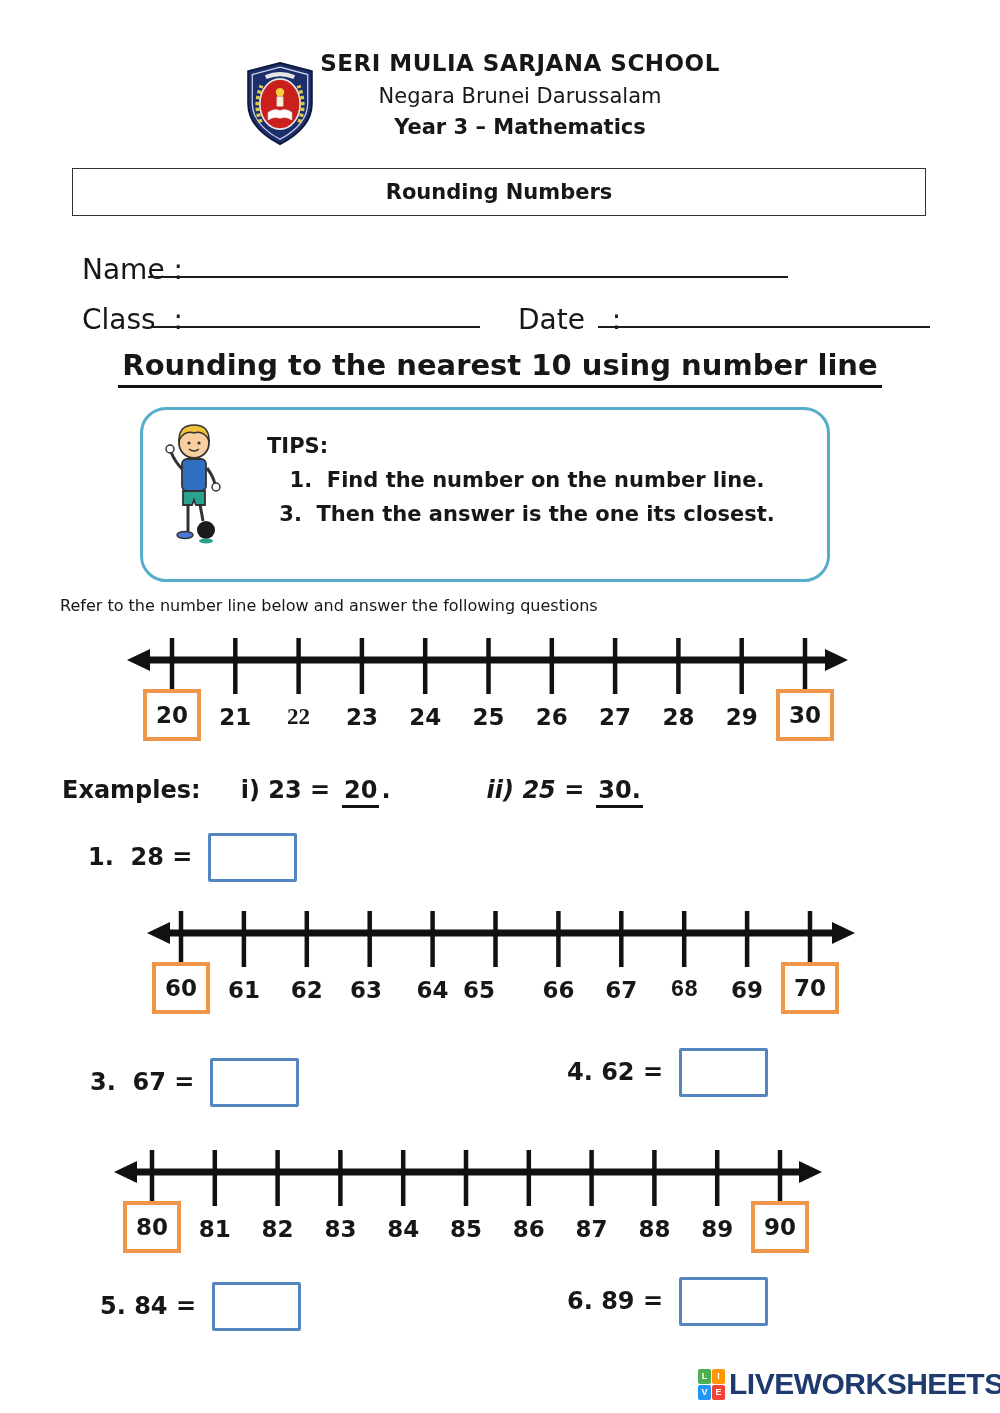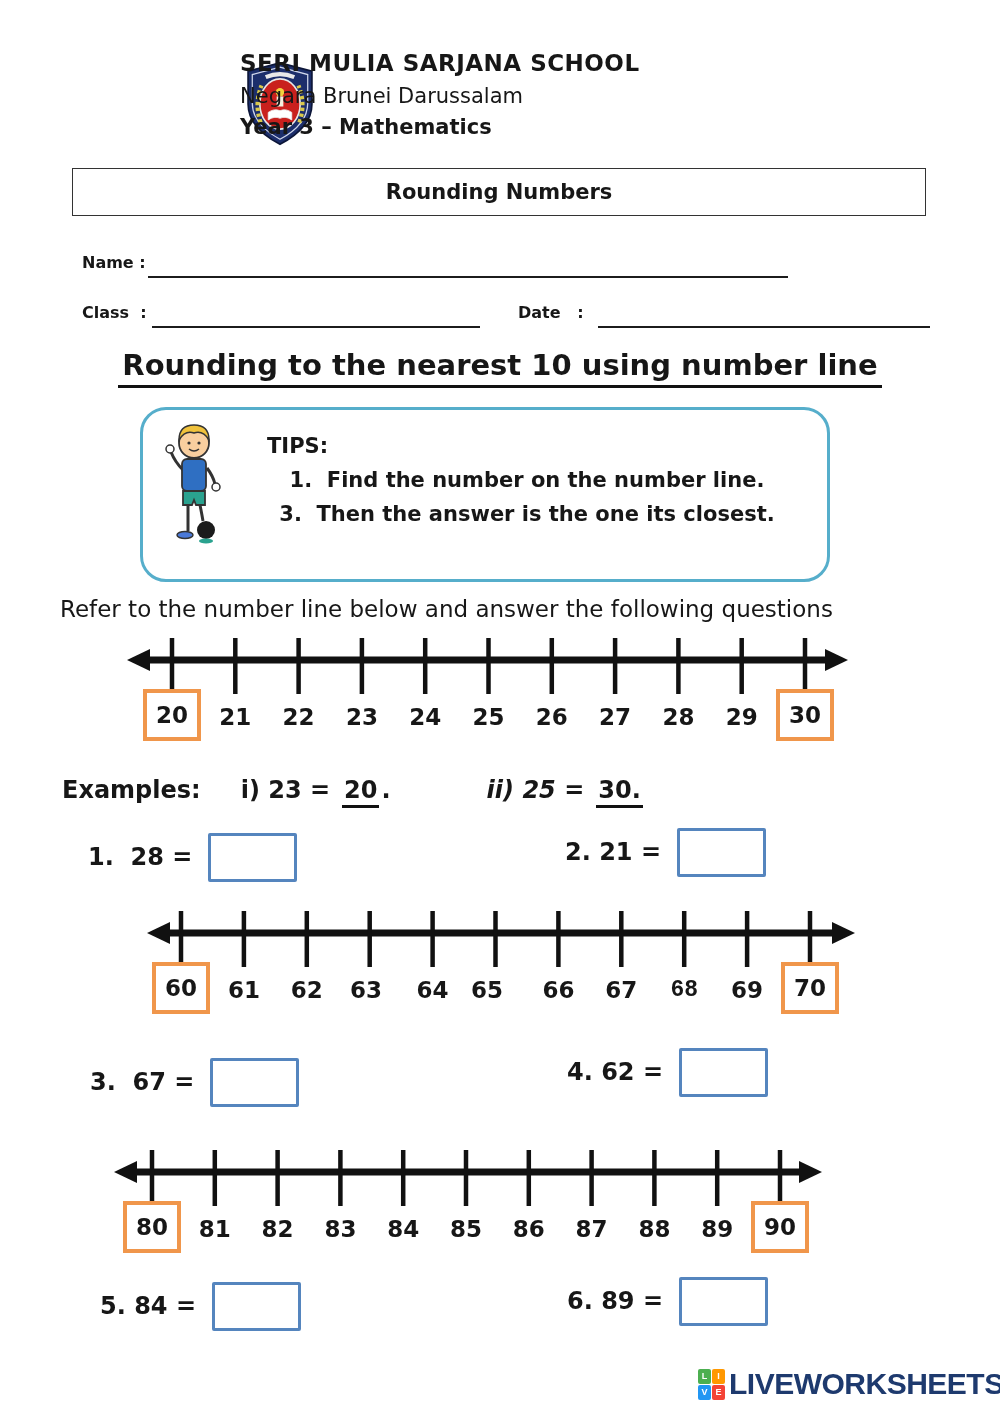--- a/index.html
+++ b/index.html
@@ -13,31 +13,31 @@
     --tile-red:#F44336;
     --ink:#171717;
   }
   html,body{margin:0;padding:0;background:#fff;}
   .page{
     position:relative;width:1000px;height:1413px;background:#fff;
     font-family:"DejaVu Sans", sans-serif;color:var(--ink);overflow:hidden;
   }
   
   .crest{position:absolute;left:238px;top:60px;width:84px;height:88px;}
-  .header-text{position:absolute;left:240px;top:50px;width:560px;text-align:left;}
+  .header-text{position:absolute;left:240px;top:50px;width:560px;text-align:center;}
   .school{font-size:23px;font-weight:700;letter-spacing:.5px;}
   .country{font-size:21px;font-weight:500;margin-top:8px;}
   .course{font-size:21px;font-weight:700;margin-top:7px;}
   .title-box{
     position:absolute;left:72px;top:168px;width:852px;height:46px;
     border:1.6px solid #333;display:flex;align-items:center;justify-content:center;
   }
   .title-box span{font-size:21px;font-weight:700;}
   
-  .field-label{position:absolute;font-size:16px;font-weight:700;white-space:pre;}
+  .field-label{position:absolute;font-size:28px;font-weight:400;white-space:pre;}
   .lbl-name{left:82px;top:253px;}
   .lbl-class{left:82px;top:303px;}
   .lbl-date{left:518px;top:303px;}
   .rule{position:absolute;border-bottom:2.5px solid #1c1c1c;height:0;}
   .rule-name{left:148px;top:276px;width:640px;}
   .rule-class{left:152px;top:326px;width:328px;}
   .rule-date{left:598px;top:326px;width:332px;}
   
   .section-title-wrap{position:absolute;left:0;top:348px;width:1000px;text-align:center;}
   .section-title{
@@ -47,21 +47,21 @@
   
   .tips-box{
     position:absolute;left:140px;top:407px;width:690px;height:175px;
     border:3.5px solid var(--tips-border);border-radius:26px;box-sizing:border-box;background:#fff;
   }
   .boy{position:absolute;left:18px;top:8px;width:64px;height:130px;}
   .tips-content{position:absolute;left:110px;top:24px;width:548px;}
   .tips-heading{font-size:21px;font-weight:700;margin-left:14px;}
   .tip{font-size:21px;font-weight:600;text-align:center;margin-top:10px;white-space:pre;}
   
-  .instruction{position:absolute;left:60px;top:596px;font-size:23px;font-weight:500;}
+  .instruction{position:absolute;left:60px;top:596px;font-size:16px;font-weight:500;}
   
   .numberline{position:absolute;height:118px;}
   .nl0{left:125px;top:632px;width:725px;}
   .nl1{left:145px;top:905px;width:712px;}
   .nl2{left:112px;top:1144px;width:712px;}
   .nl-svg{position:absolute;left:0;top:0;}
   .nl-labels{position:absolute;left:0;top:0;width:100%;height:100%;}
   .nl-label{
     position:absolute;transform:translateX(-50%);top:72px;
     font-size:23px;font-weight:600;white-space:nowrap;
@@ -187,21 +187,21 @@
         <line x1="363.5" y1="6" x2="363.5" y2="62" stroke="#111" stroke-width="4.5"></line>
         <line x1="426.79999999999995" y1="6" x2="426.79999999999995" y2="62" stroke="#111" stroke-width="4.5"></line>
         <line x1="490.09999999999997" y1="6" x2="490.09999999999997" y2="62" stroke="#111" stroke-width="4.5"></line>
         <line x1="553.4" y1="6" x2="553.4" y2="62" stroke="#111" stroke-width="4.5"></line>
         <line x1="616.6999999999999" y1="6" x2="616.6999999999999" y2="62" stroke="#111" stroke-width="4.5"></line>
         <line x1="680" y1="6" x2="680" y2="62" stroke="#111" stroke-width="4.5"></line>
       </svg>
     <div class="nl-labels">
         <span class="nl-label boxed" style="left: 47px;">20</span>
         <span class="nl-label" style="left: 110.3px;">21</span>
-        <span class="nl-label" style="left: 173.6px;">22</span>
+        <span class="nl-label" style="left: 173.6px; font-family: Liberation Serif, serif;">22</span>
         <span class="nl-label" style="left: 236.9px;">23</span>
         <span class="nl-label" style="left: 300.2px;">24</span>
         <span class="nl-label" style="left: 363.5px;">25</span>
         <span class="nl-label" style="left: 426.8px;">26</span>
         <span class="nl-label" style="left: 490.1px;">27</span>
         <span class="nl-label" style="left: 553.4px;">28</span>
         <span class="nl-label" style="left: 616.7px;">29</span>
         <span class="nl-label boxed" style="left: 680px;">30</span>
       </div>
   </div>
@@ -210,24 +210,20 @@
     <span>Examples:</span>
     <span class="ex-part">i) 23 =</span>
     <span class="ex-ans">20</span>
     <span class="ex-dot">.</span>
     <span class="ex-part ex-ii">ii) 25 =</span>
     <span class="ex-ans">30.</span>
   </div>
 
   <div class="question q1">
     <span class="q-label">1.  28 =</span>
-    <input class="answer-input" type="text" value="" style="">
-  </div>
-  <div class="question q2">
-    <span class="q-label">2. 21 =</span>
     <input class="answer-input" type="text" value="" style="">
   </div>
 
   <div class="numberline nl1">
     <svg class="nl-svg" width="712" height="70" viewBox="0 0 712 70">
         <line x1="18" y1="28" x2="694" y2="28" stroke="#111" stroke-width="7"></line>
         <polygon points="2,28 25,17 25,39" fill="#111"></polygon>
         <polygon points="710,28 687,17 687,39" fill="#111"></polygon>
         <line x1="36" y1="6" x2="36" y2="62" stroke="#111" stroke-width="4.5"></line>
         <line x1="98.9" y1="6" x2="98.9" y2="62" stroke="#111" stroke-width="4.5"></line>
@@ -240,21 +236,21 @@
         <line x1="539.2" y1="6" x2="539.2" y2="62" stroke="#111" stroke-width="4.5"></line>
         <line x1="602.1" y1="6" x2="602.1" y2="62" stroke="#111" stroke-width="4.5"></line>
         <line x1="665" y1="6" x2="665" y2="62" stroke="#111" stroke-width="4.5"></line>
       </svg>
     <div class="nl-labels">
         <span class="nl-label boxed" style="left: 36px;">60</span>
         <span class="nl-label" style="left: 98.9px;">61</span>
         <span class="nl-label" style="left: 161.8px;">62</span>
         <span class="nl-label" style="left: 221px;">63</span>
         <span class="nl-label" style="left: 287.6px;">64</span>
-        <span class="nl-label" style="left: 342px;">65</span>
+        <span class="nl-label" style="left: 334px;">65</span>
         <span class="nl-label" style="left: 413.4px;">66</span>
         <span class="nl-label" style="left: 476.3px;">67</span>
         <span class="nl-label" style="left: 539.2px; font-family: Liberation Mono, monospace;">68</span>
         <span class="nl-label" style="left: 602.1px;">69</span>
         <span class="nl-label boxed" style="left: 665px;">70</span>
       </div>
   </div>
 
   <div class="question q3">
     <span class="q-label">3.  67 =</span>

